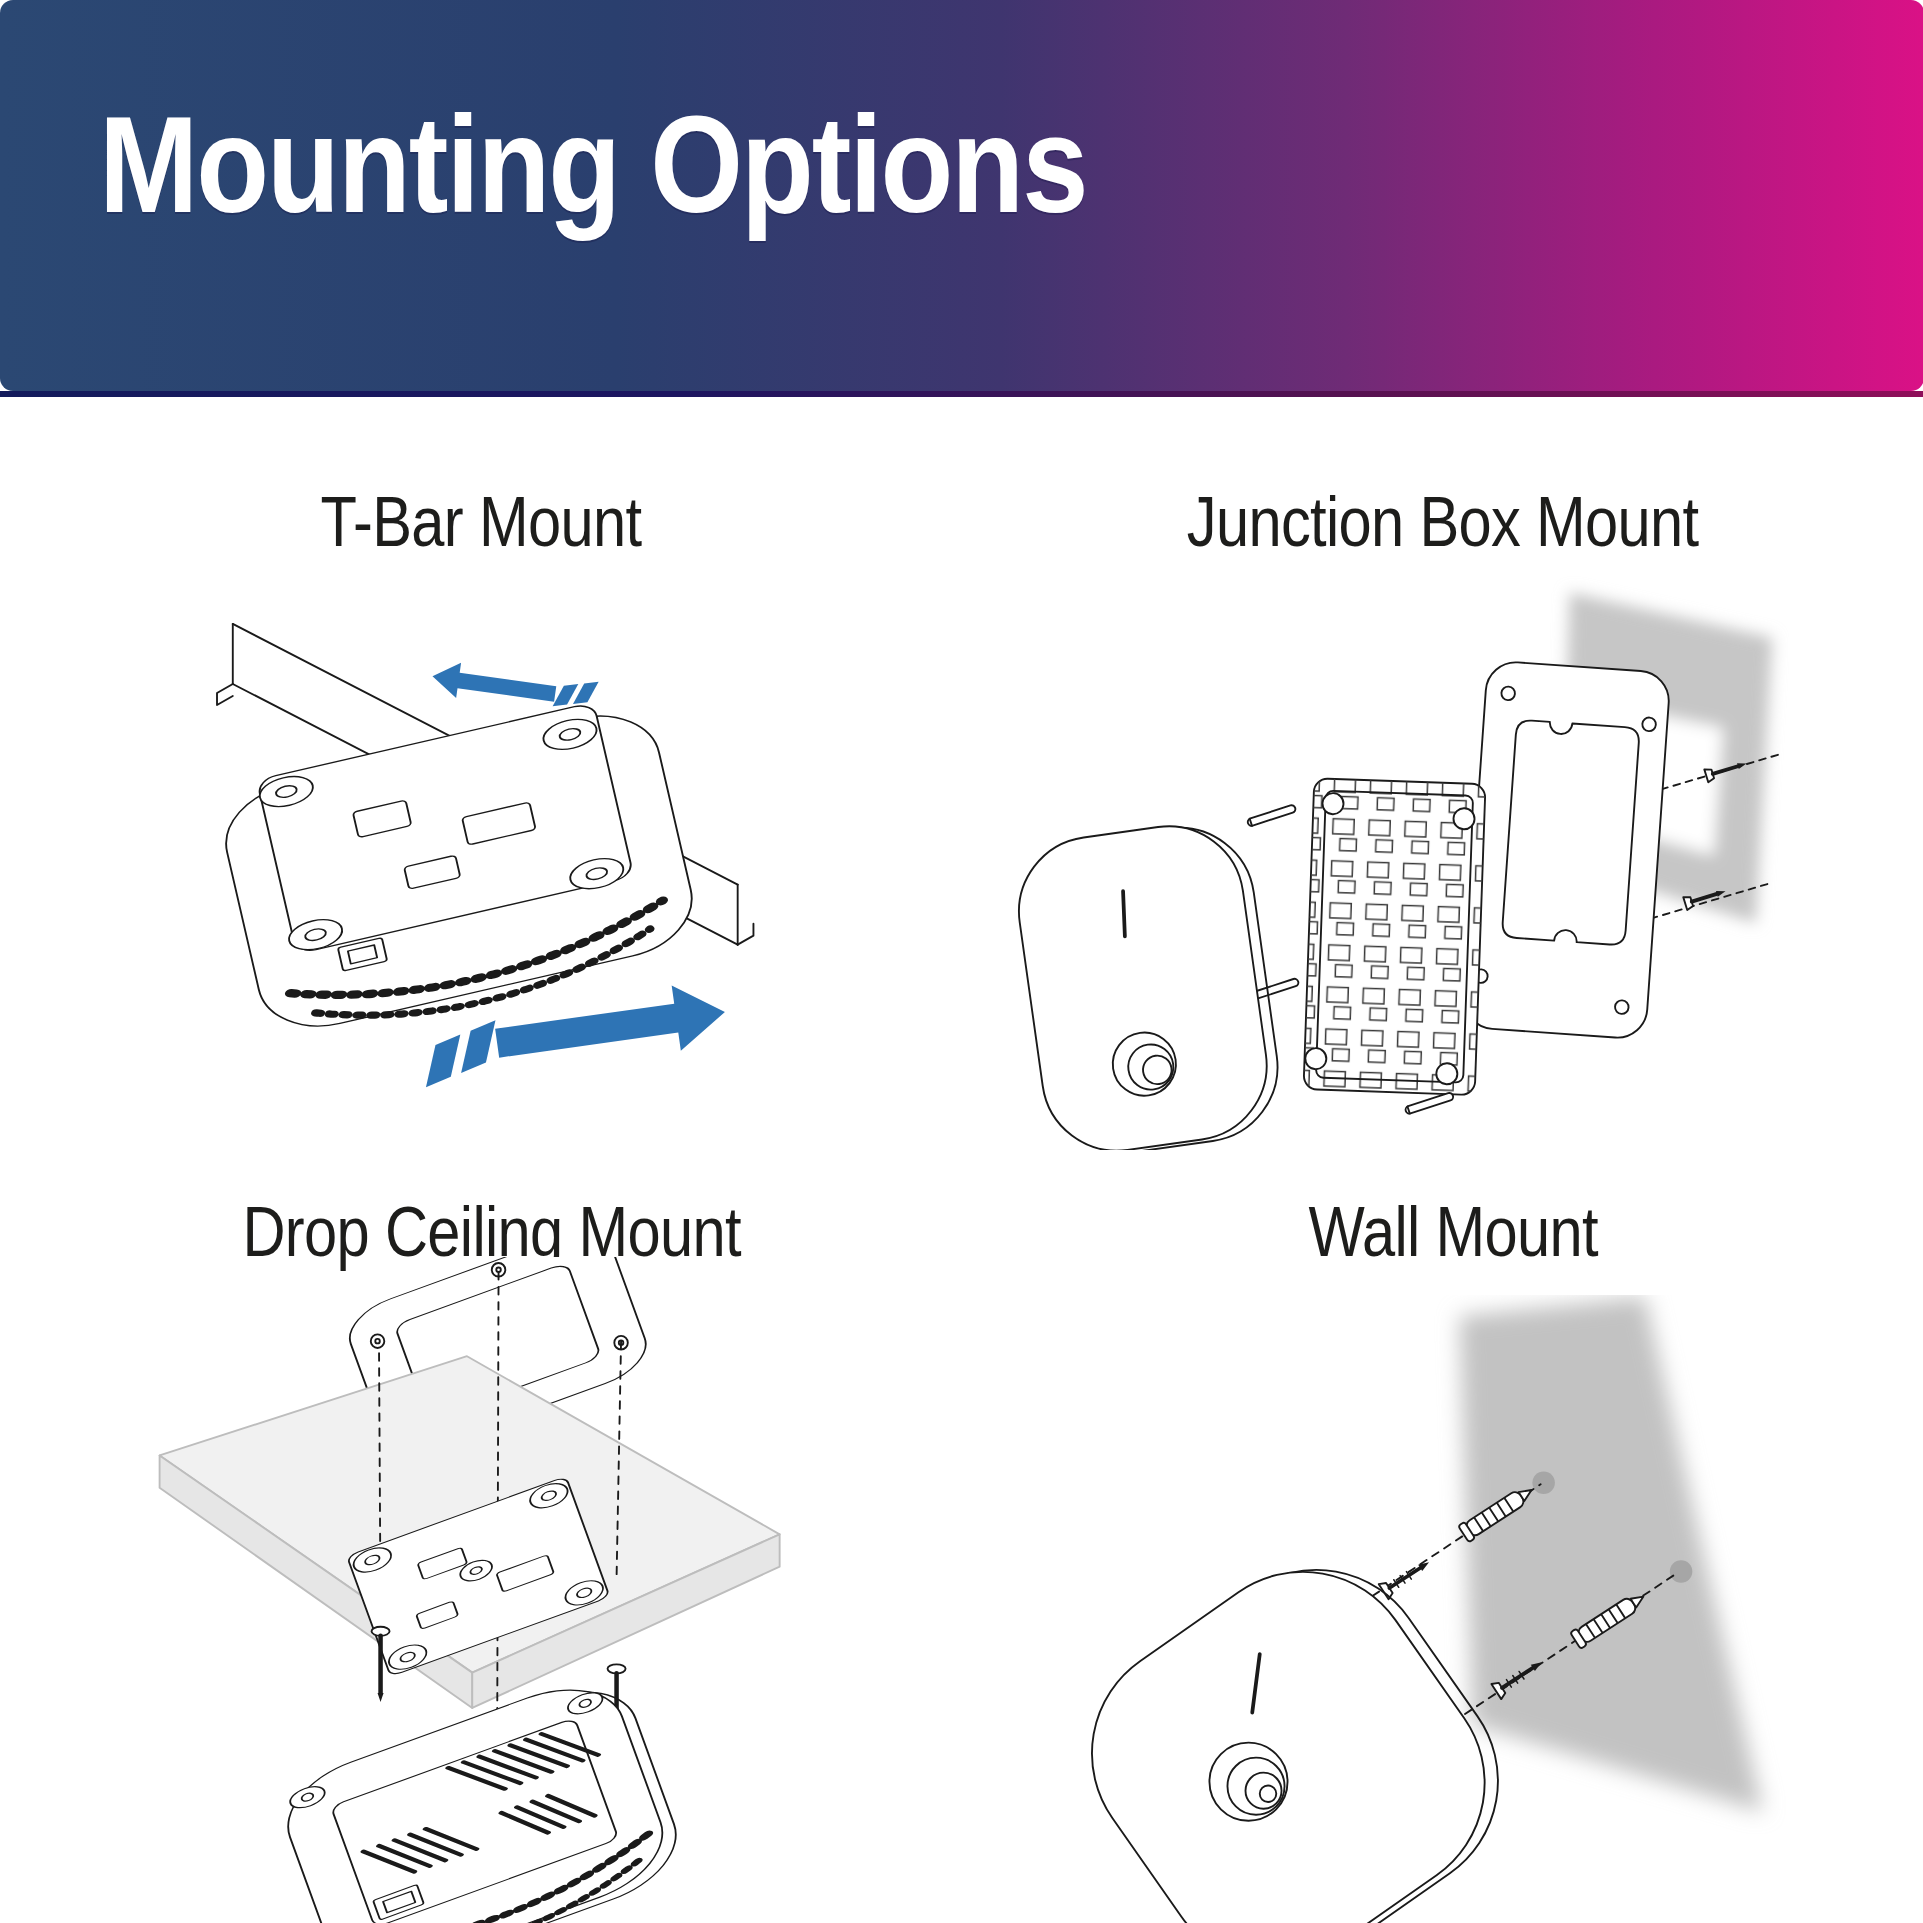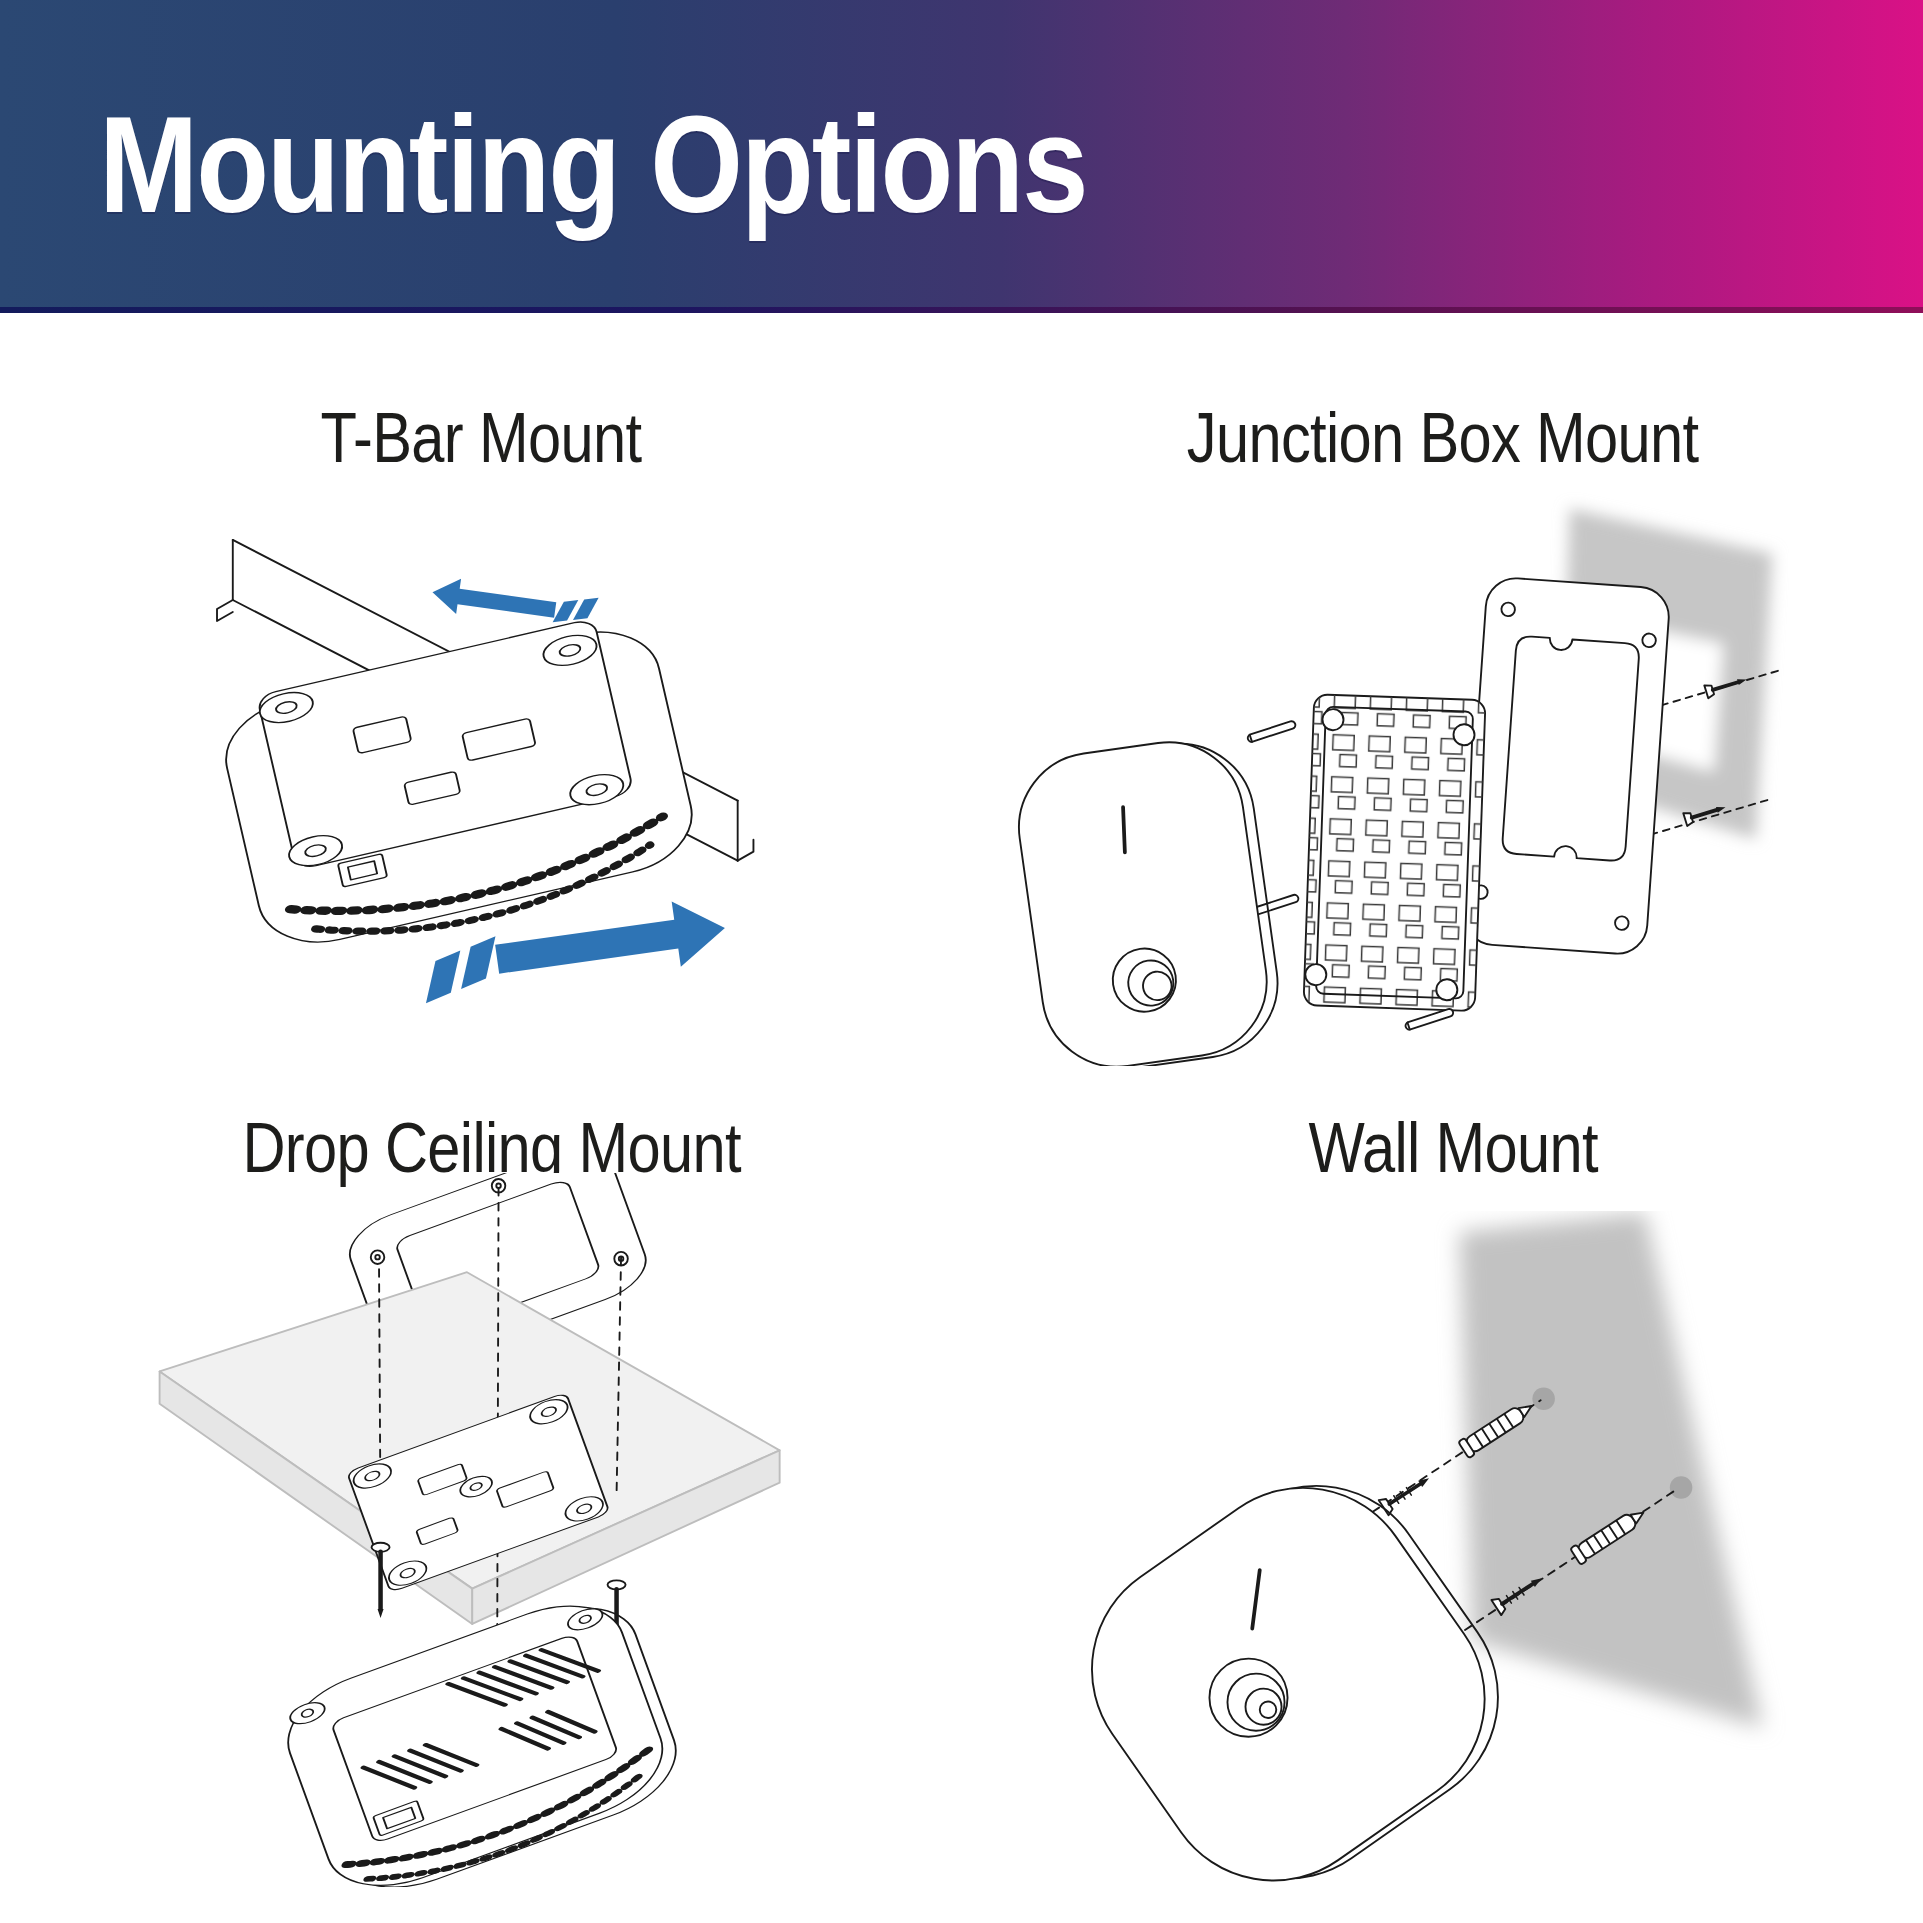--- a/index.html
+++ b/index.html
@@ -1,21 +1,22 @@
 <!DOCTYPE html>
 <html style="font-size:12px"><head>
 <meta charset="utf-8">
 <style>
   html,body{margin:0;padding:0;width:1924px;height:1924px;background:#fff;overflow:hidden;}
   body{font-family:"Liberation Sans", sans-serif;}
 
   
   .banner{
-    position:relative;width:1924px;height:307px;
+    position:relative;width:1924px;height:391px;
     background:linear-gradient(90deg,#2b4873 0%,#2a3f6e 32%,#3f356f 52%,#6f2b76 70%,#aa1a80 86%,#da1186 100%);
+    border-radius:13px;
   }
   .banner h1{
     position:absolute;left:99px;top:96px;margin:0;
     font-size:137px;font-weight:700;color:#ffffff;line-height:1;
     letter-spacing:-2.3px;transform:scaleX(.87);transform-origin:left center;
     text-shadow:0 2.3px 0 rgba(20,20,70,.35);
     white-space:nowrap;
   }
   .banner-underline{
     width:1924px;height:6px;

